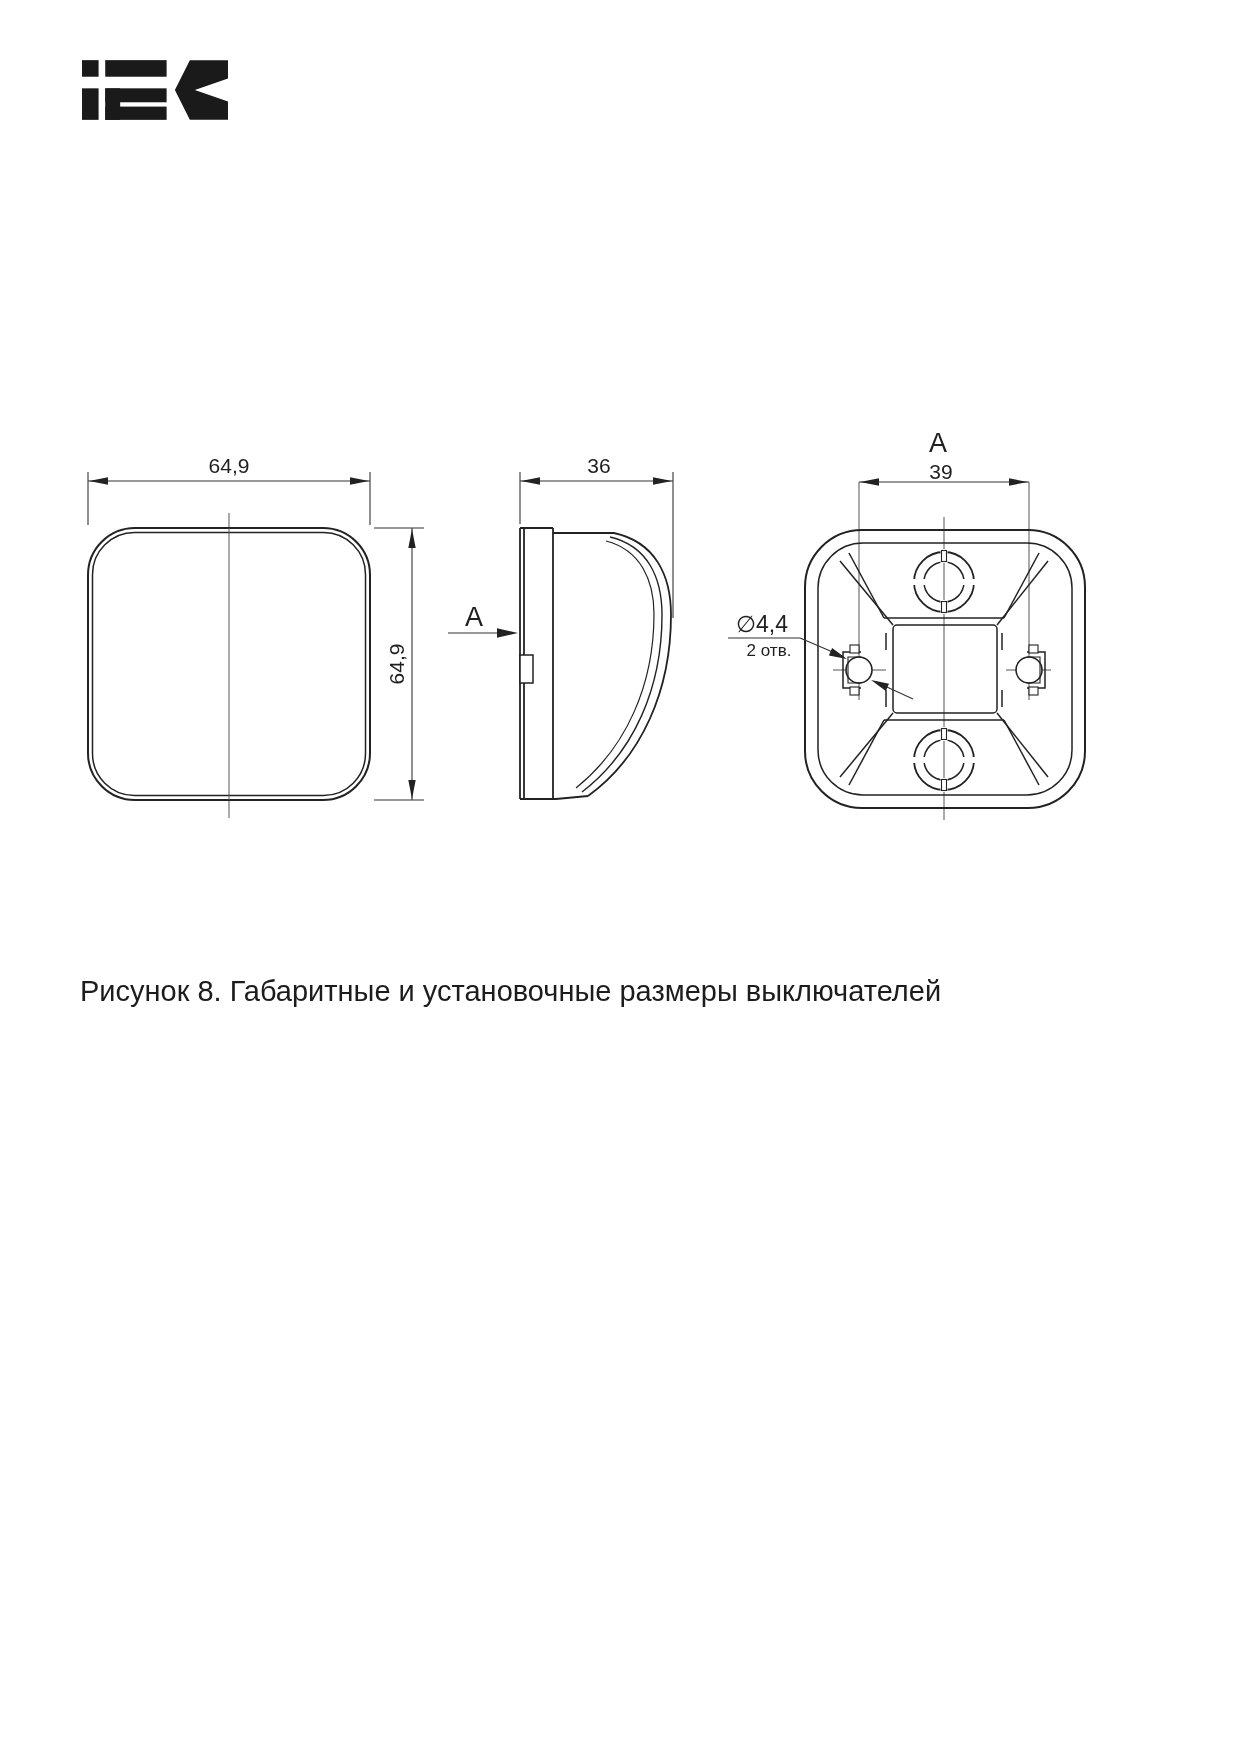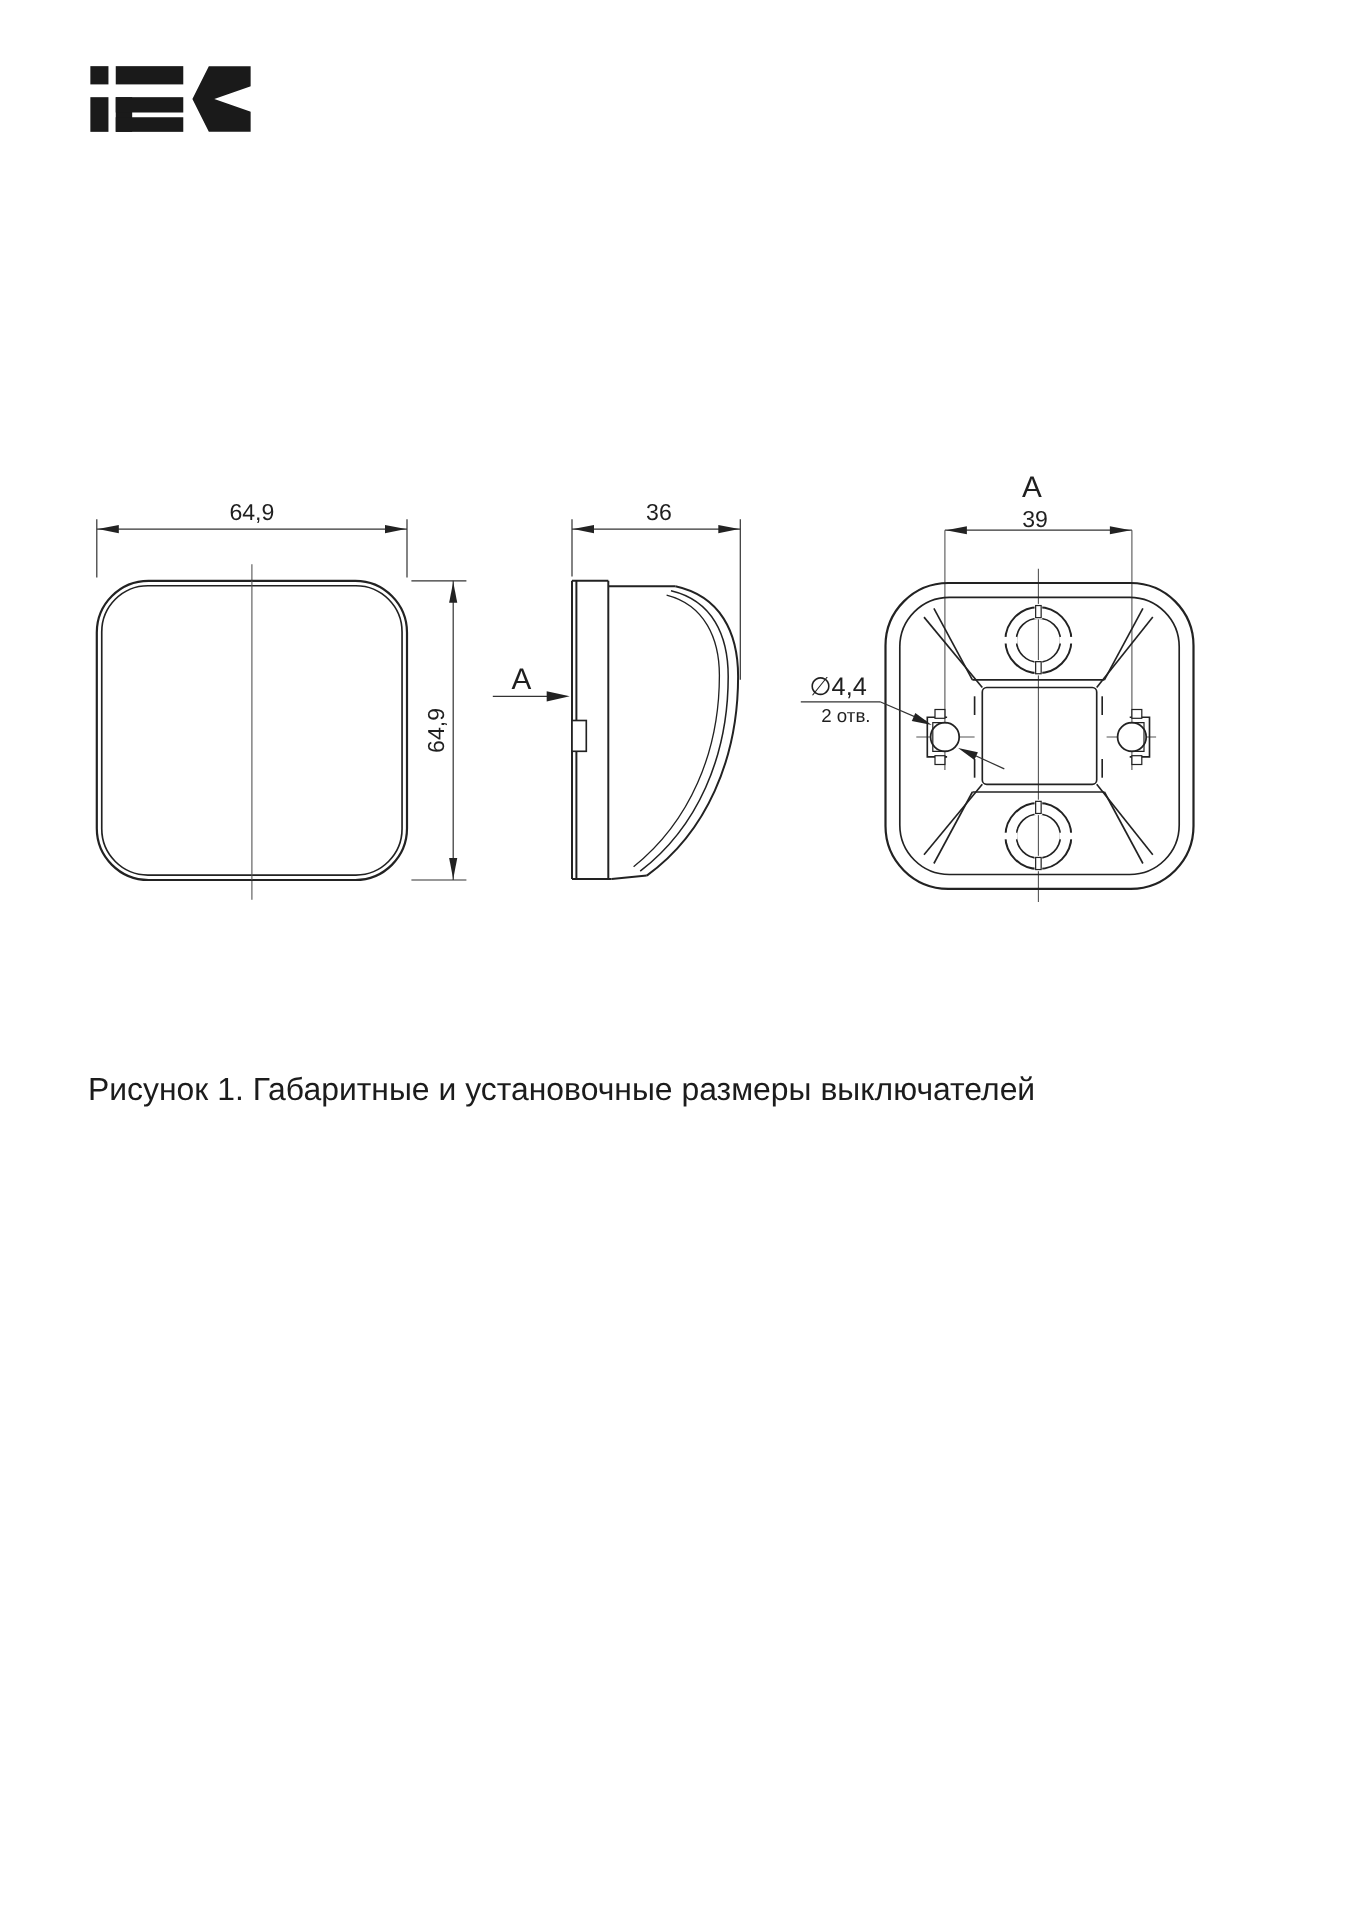--- a/index.html
+++ b/index.html
@@ -181,13 +181,13 @@
       <line x1="728" y1="638" x2="800" y2="638" stroke="#333333" stroke-width="1.1"></line>
       <line x1="800" y1="638" x2="842" y2="656" stroke="#333333" stroke-width="1.1"></line>
       <polygon points="847,659 828.9,655.5 832.1,648.1" fill="#222222" stroke="none"></polygon>
       <line x1="913" y1="699" x2="876" y2="682" stroke="#333333" stroke-width="1.1"></line>
       <polygon points="871,680 889,683.8 885.8,691" fill="#222222" stroke="none"></polygon>
     </g>
   </g>
 </svg>
 </div>
 
-<p class="caption">Рисунок 1. Габаритные и установочные размеры выключателей</p>
+<p class="caption">Рисунок 8. Габаритные и установочные размеры выключателей</p>
 
 </body></html>

